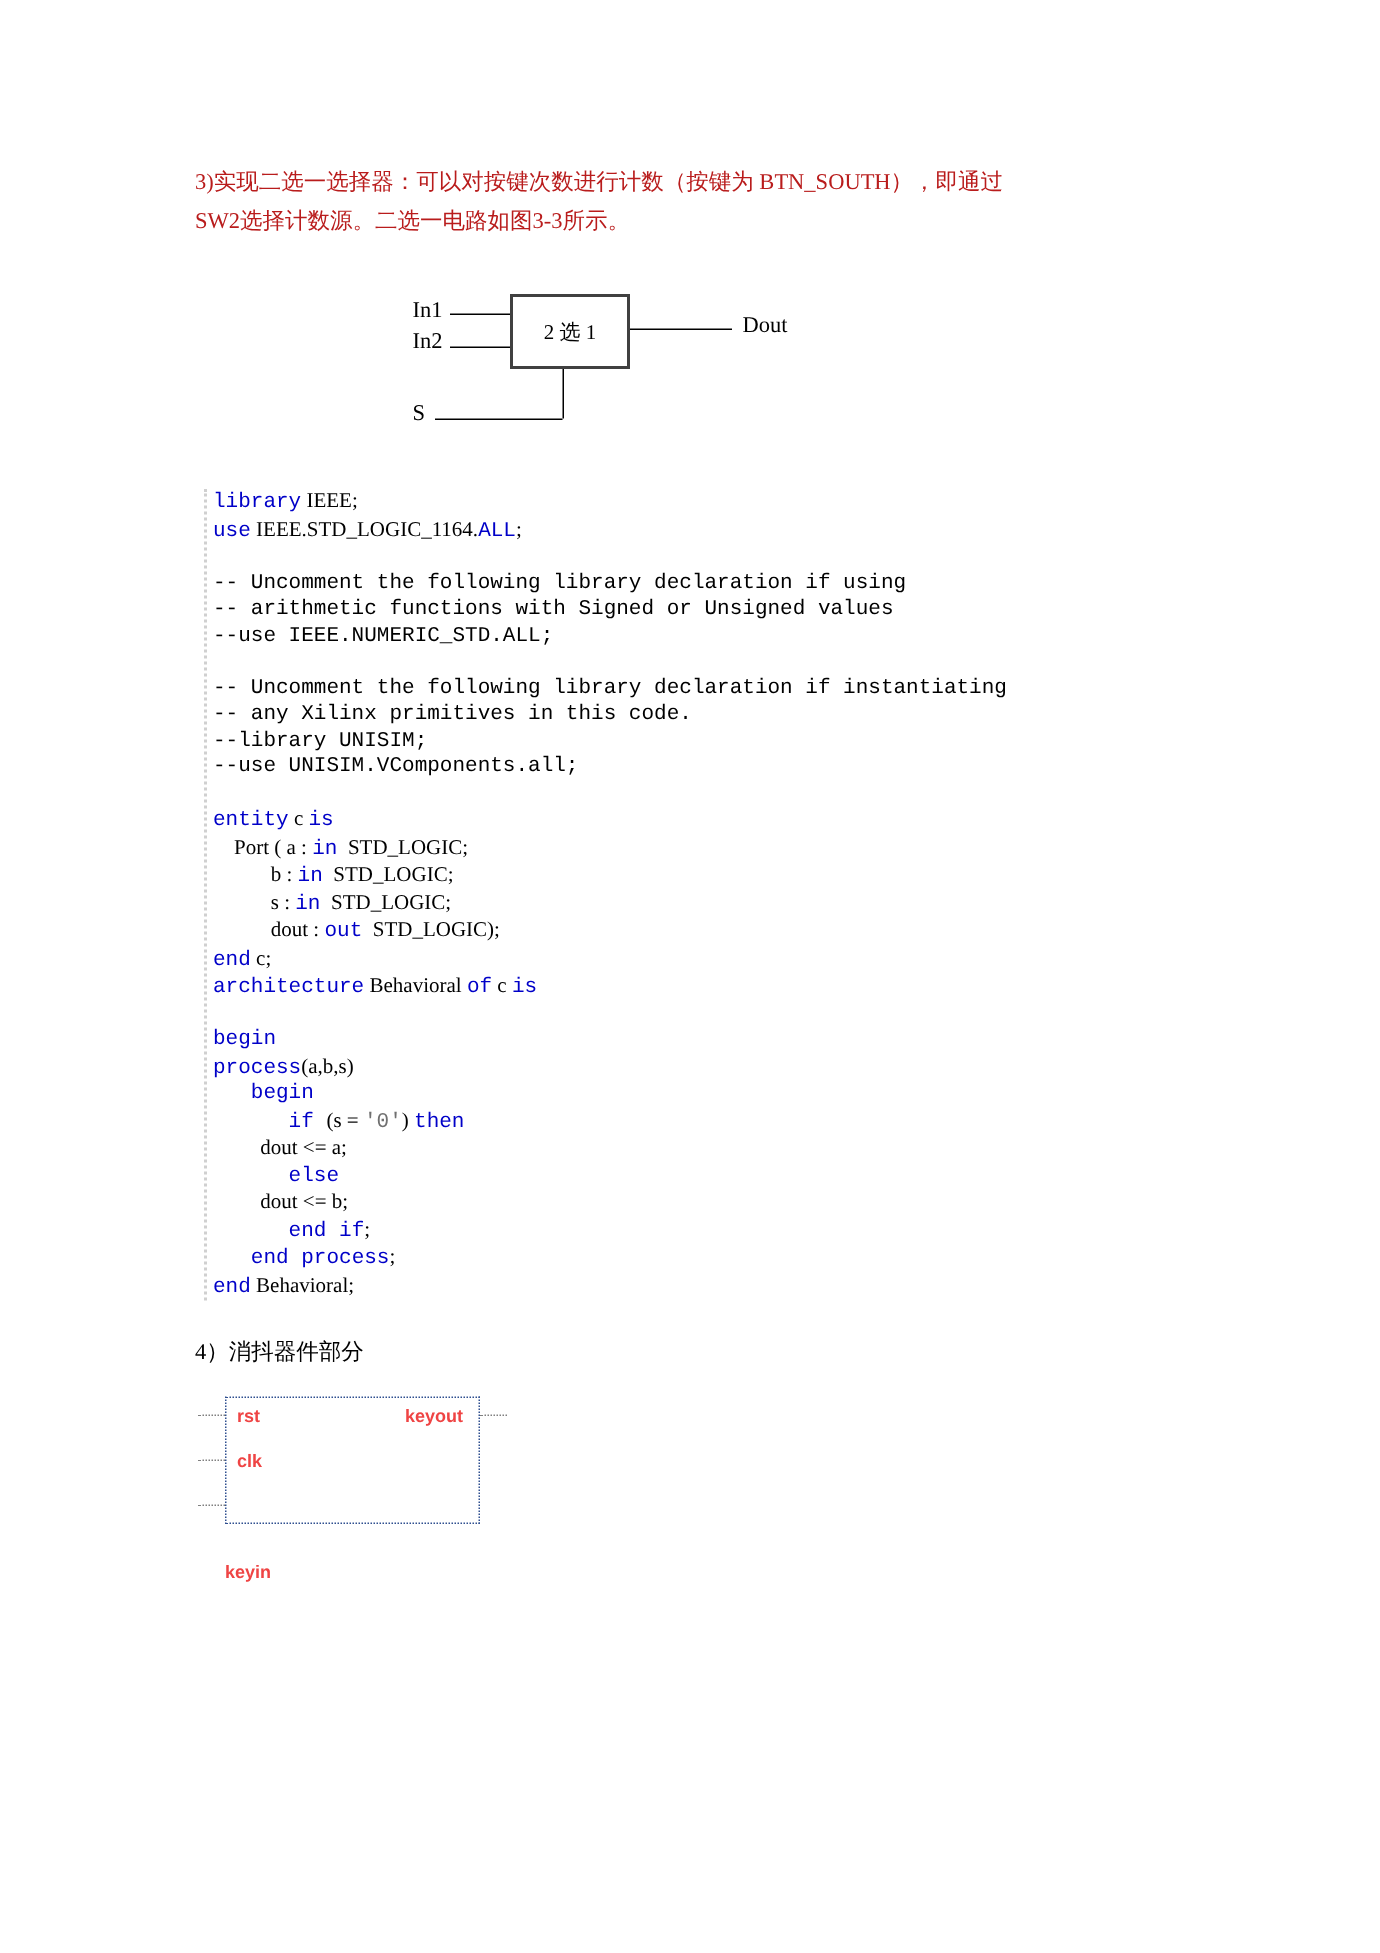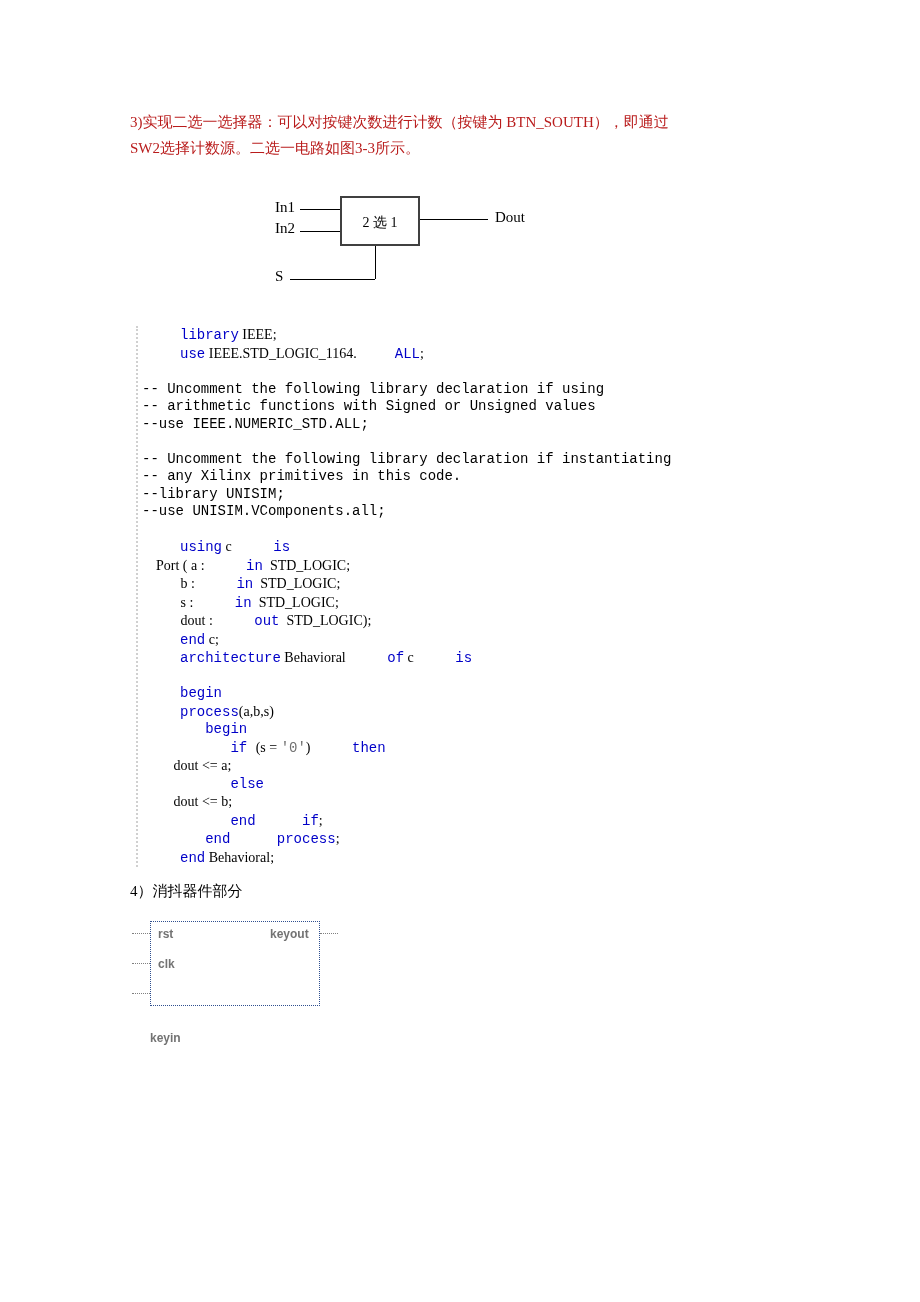--- a/index.html
+++ b/index.html
@@ -43,49 +43,49 @@
   
   .code-block {
     font-family: "Courier New", monospace;
     font-size: 14px;
     line-height: 1.25;
     white-space: pre;
     margin: 10px 0 0 6px;
     border-left: 2px dotted #d0d0d0;
     padding-left: 4px;
   }
-  .kw   { color: #0000c8; margin-left: 38px; }          
+  .kw   { color: #0000c8; }          
   .id   { color: #000000; font-family: Liberation Serif, serif; }          
   .cmt  { color: #000000; }          
   .str  { color: #707070; }          
   
   .section4-title {
     font-size: 15px;
-    margin: 15px 0 20px 0;
+    margin: 25px 0 20px 0;
   }
   .debounce-diagram {
     position: relative;
     width: 210px;
     height: 90px;
     margin-left: 0;
   }
   .db-box {
     position: absolute;
     left: 20px;
     top: 0;
     width: 170px;
     height: 85px;
     border: 1px dotted #2f4f8f;
   }
   .db-port {
     position: absolute;
     font-family: Arial, sans-serif;
     font-size: 12px;
     font-weight: bold;
-    color: #737373;
+    color: #ef4444;
   }
   .db-stub { position: absolute; background: #2f4f8f; height: 1px; width: 18px; }
   .db-stub.dotted { background: none; border-top: 1px dotted #808080; }
 </style>
 </head>
 <body>
 
 <p class="heading-text">3)实现二选一选择器：可以对按键次数进行计数（按键为 BTN_SOUTH），即通过</p>
 <p class="heading-text">SW2选择计数源。二选一电路如图3-3所示。</p>
 
@@ -109,21 +109,21 @@
 
 <span class="cmt">-- Uncomment the following library declaration if using</span>
 <span class="cmt">-- arithmetic functions with Signed or Unsigned values</span>
 <span class="cmt">--use IEEE.NUMERIC_STD.ALL;</span>
 
 <span class="cmt">-- Uncomment the following library declaration if instantiating</span>
 <span class="cmt">-- any Xilinx primitives in this code.</span>
 <span class="cmt">--library UNISIM;</span>
 <span class="cmt">--use UNISIM.VComponents.all;</span>
 
-<span class="kw">using</span><span class="id"> c </span><span class="kw">is</span>
+<span class="kw">entity</span><span class="id"> c </span><span class="kw">is</span>
 <span class="id">    Port ( a : </span><span class="kw">in</span><span class="id">  STD_LOGIC;</span>
 <span class="id">           b : </span><span class="kw">in</span><span class="id">  STD_LOGIC;</span>
 <span class="id">           s : </span><span class="kw">in</span><span class="id">  STD_LOGIC;</span>
 <span class="id">           dout : </span><span class="kw">out</span><span class="id">  STD_LOGIC);</span>
 <span class="kw">end</span><span class="id"> c;</span>
 <span class="kw">architecture</span><span class="id"> Behavioral </span><span class="kw">of</span><span class="id"> c </span><span class="kw">is</span>
 
 <span class="kw">begin</span>
 <span class="kw">process</span><span class="id">(a,b,s)</span>
 <span class="kw">   begin</span>

